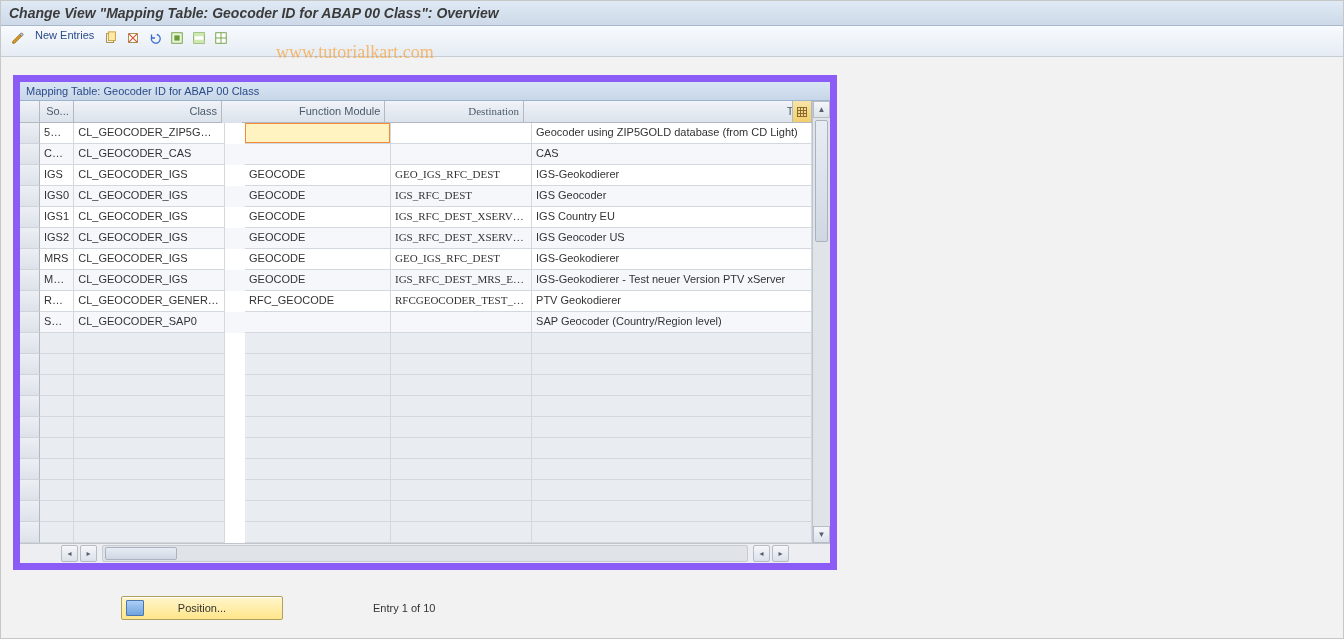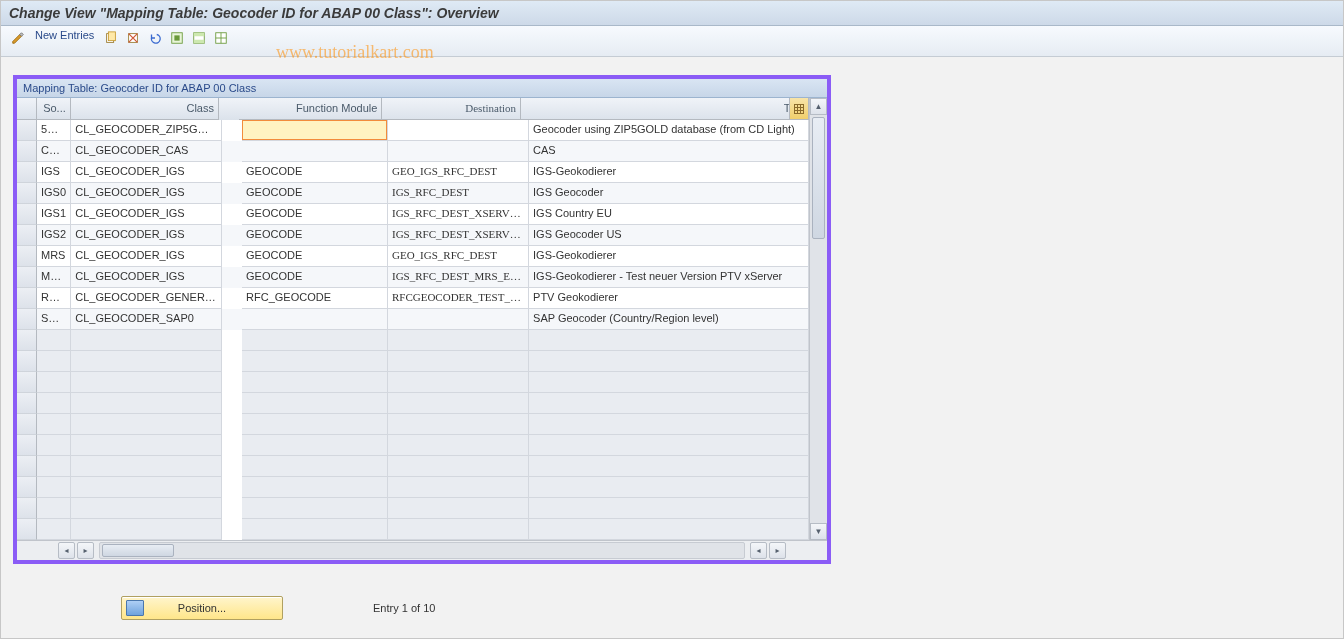--- a/index.html
+++ b/index.html
@@ -61,21 +61,21 @@
     color: rgba(255,140,0,0.55);
     font-family: "Times New Roman", serif;
     pointer-events: none;
     white-space: nowrap;
   }
   .content-area {
     padding: 18px 12px 0 12px;
     background: #f2f2f2;
   }
   .panel {
-    border: 4px solid #8b5cf6;
+    border: 7px solid #8b5cf6;
     background: #e8eef5;
     width: 810px;
   }
   .panel-title {
     background: linear-gradient(#d9e5f3, #c7d6e8);
     border-bottom: 1px solid #9cb4cf;
     padding: 3px 6px;
     color: #2a4a8a;
     font-size: 11px;
   }

